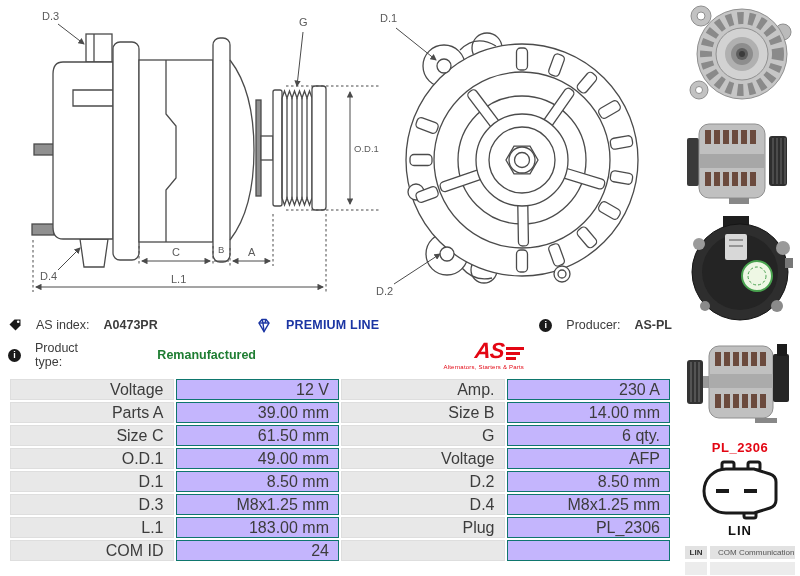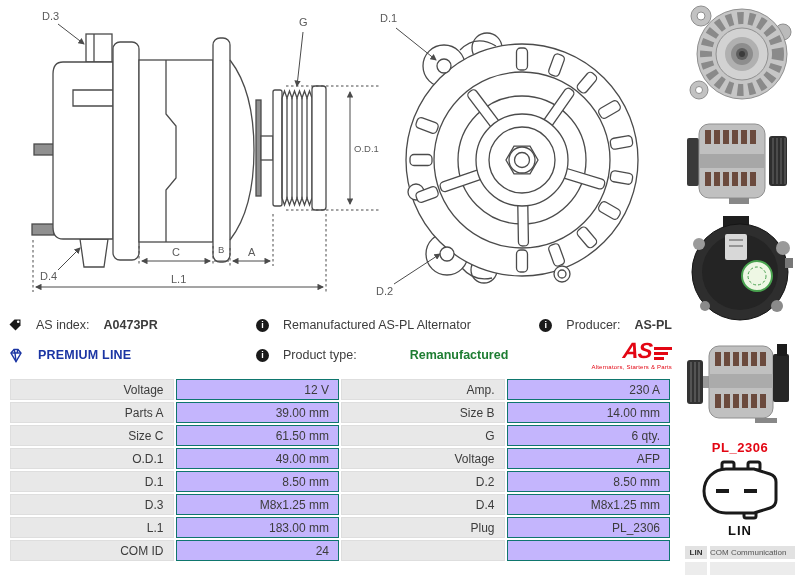--- a/index.html
+++ b/index.html
@@ -15,21 +15,21 @@
 
   
   #right-col{position:absolute;left:683px;top:2px;width:114px;display:flex;flex-direction:column;align-items:center;}
   .photo{width:110px;background:#fff;margin-bottom:4px;}
   .plug-code{font-size:13px;font-weight:bold;color:#e30613;margin:10px 0 4px 0;text-align:center;letter-spacing:.5px;}
   .plug-label{font-size:13px;font-weight:bold;color:#111;text-align:center;margin:2px 0 8px 0;letter-spacing:1px;}
   .pin-table{width:110px;}
   .pin-row{display:flex;gap:3px;margin-bottom:3px;}
   .pin-cell{background:#e2e2e2;height:13px;font-size:8px;line-height:13px;color:#555;overflow:hidden;white-space:nowrap;}
   .pin-cell.pin{width:22px;flex:0 0 22px;text-align:center;font-weight:bold;color:#333;}
-  .pin-cell.desc{flex:1;padding-left:0;}
+  .pin-cell.desc{flex:1;padding-left:8px;}
   .pin-row.empty .pin-cell{background:#ececec;}
 
   
   #info-bar{position:absolute;left:8px;top:312px;width:664px;height:62px;display:grid;
     grid-template-columns:248px 268px 148px;grid-template-rows:26px 34px;align-items:center;font-size:12.5px;}
   .info-item{display:flex;align-items:center;gap:14px;}
   .info-item.right{justify-content:flex-end;}
   .ico{flex:0 0 auto;display:inline-flex;}
   .info-icon{width:13px;height:13px;border-radius:50%;background:#1a1a1a;color:#fff;font-size:9px;font-weight:bold;
     display:inline-flex;align-items:center;justify-content:center;font-style:normal;}
@@ -44,21 +44,21 @@
   .as-logo-stripes{display:flex;flex-direction:column;gap:2px;margin-left:2px;margin-bottom:2px;}
   .as-logo-stripes i{display:block;height:3px;background:#e30613;}
   .as-logo-stripes i:nth-child(1){width:18px;}
   .as-logo-stripes i:nth-child(2){width:14px;}
   .as-logo-stripes i:nth-child(3){width:10px;}
   .as-tagline{font-size:6px;color:#e30613;margin-top:2px;letter-spacing:.2px;}
 
   
   #spec-table{position:absolute;left:8px;top:377px;}
   table.specs{border-collapse:separate;border-spacing:2px;width:664px;table-layout:fixed;}
-  table.specs td{height:19px;font-size:12px;padding:0 9px 0 0;text-align:right;vertical-align:middle;}
+  table.specs td{height:19px;font-size:16px;padding:0 9px 0 0;text-align:right;vertical-align:middle;}
   td.lbl{background:#e8e8e8;border:1px solid #dedede;color:#3c3c3c;}
   td.val{background:#c4b5fd;border:1px solid #0f766e;color:#3c3c3c;}
 </style>
 </head>
 <body>
 
 <div class="stage">
 
   <svg id="side-drawing" class="drawing" width="358" height="300" viewBox="0 0 358 300">
     <defs>
@@ -288,41 +288,37 @@
       <span class="ico">
         <svg width="14" height="14" viewBox="0 0 14 14">
             <path d="M1.5,6.5 L6.5,1.5 L12.5,1.5 L12.5,7.5 L7.5,12.5 Z" fill="#1a1a1a"></path>
             <circle cx="10.2" cy="3.8" r="1.3" fill="#fff"></circle>
           </svg>
       </span>
       <span>AS index:</span>
       <span class="bold">A0473PR</span>
     </div>
     <div class="info-item">
-      <span class="info-icon ico"></span>
-      <span>Remanufactured AS-PL Alternator</span>
-    </div>
-    <div class="info-item right">
-      <span class="info-icon ico"></span>
-      <span>Producer:</span>
-      <span class="bold">AS-PL</span>
-    </div>
-
-    <div class="info-item">
       <span class="ico">
         <svg width="16" height="15" viewBox="0 0 16 15">
             <g fill="none" stroke="#1b35a3" stroke-width="1.4">
               <path d="M3,5 L6,1.5 H10 L13,5 L8,13.5 Z"></path>
               <path d="M3,5 H13"></path>
               <path d="M6,1.5 L7,5 L8,13.5"></path>
               <path d="M10,1.5 L9,5"></path>
             </g>
           </svg>
       </span>
       <span class="premium">PREMIUM LINE</span>
+    </div>
+
+    <div class="info-item right">
+      <span class="info-icon ico"></span>
+      <span>Producer:</span>
+      <span class="bold">AS-PL</span>
     </div>
     <div class="info-item">
       <span class="info-icon ico"></span>
       <span>Product type:</span>
       <span class="green">Remanufactured</span>
     </div>
     <div class="info-item right">
       <div class="as-logo">
         <div class="as-logo-top">
           <span class="as-logo-text">AS</span>

